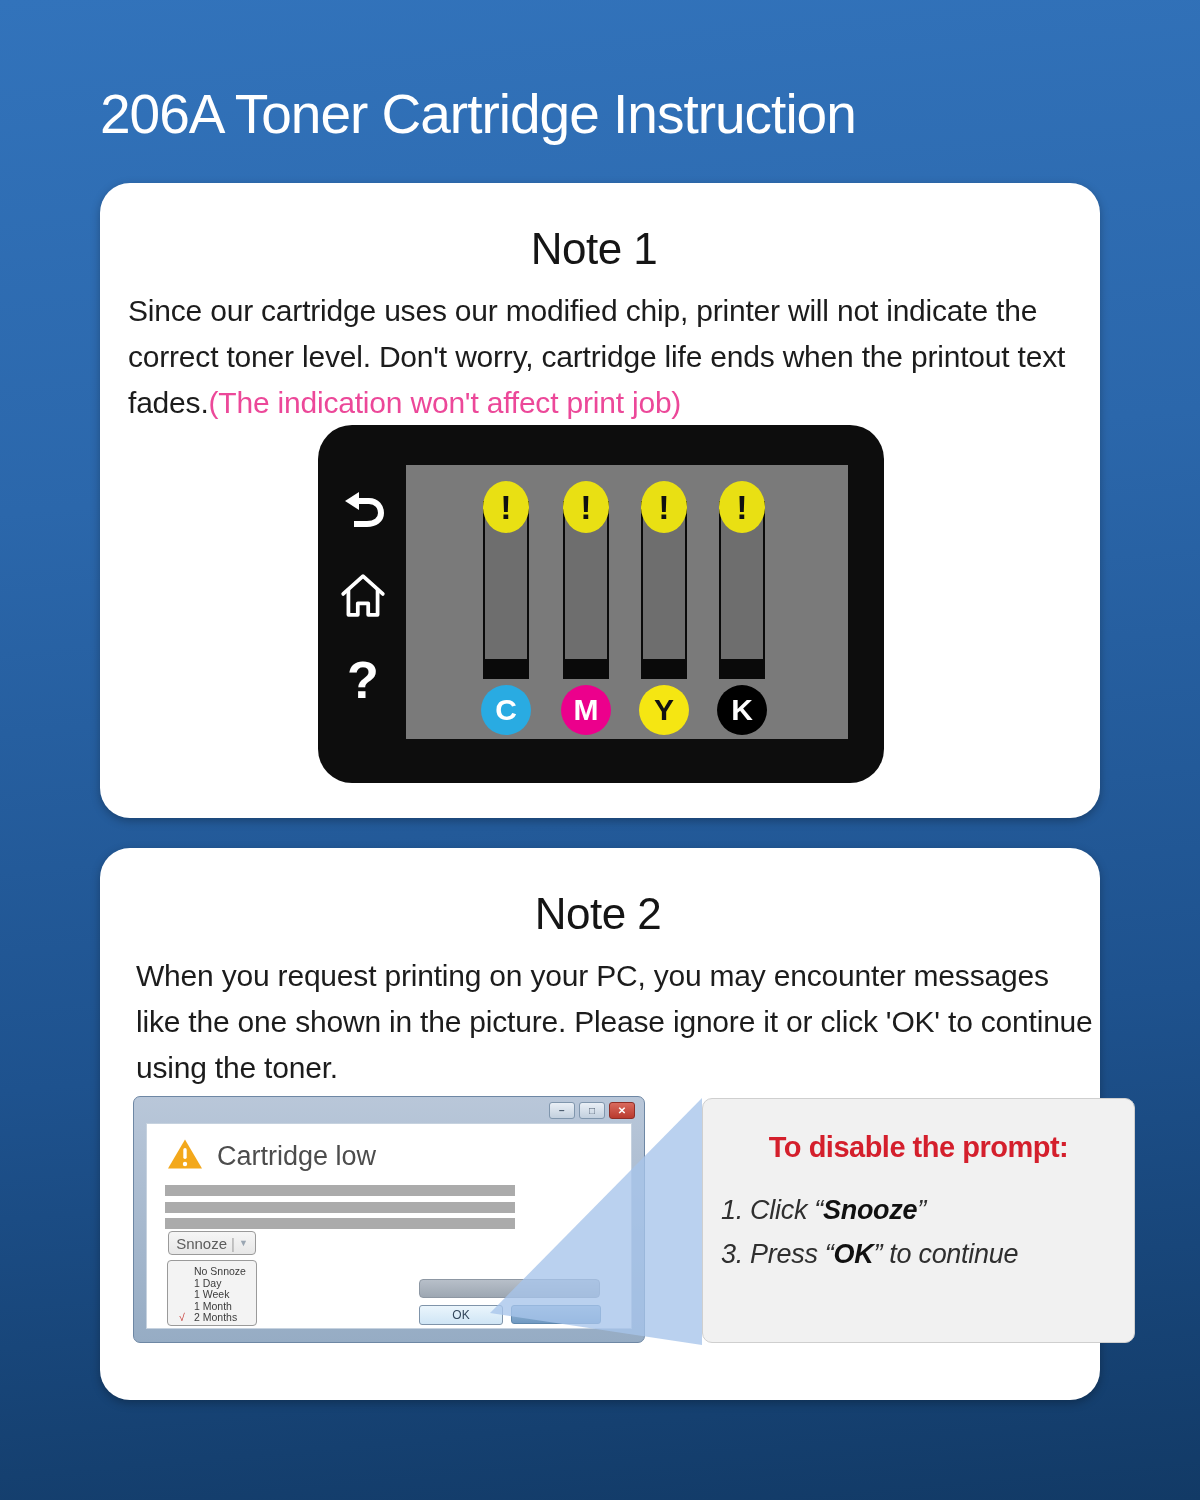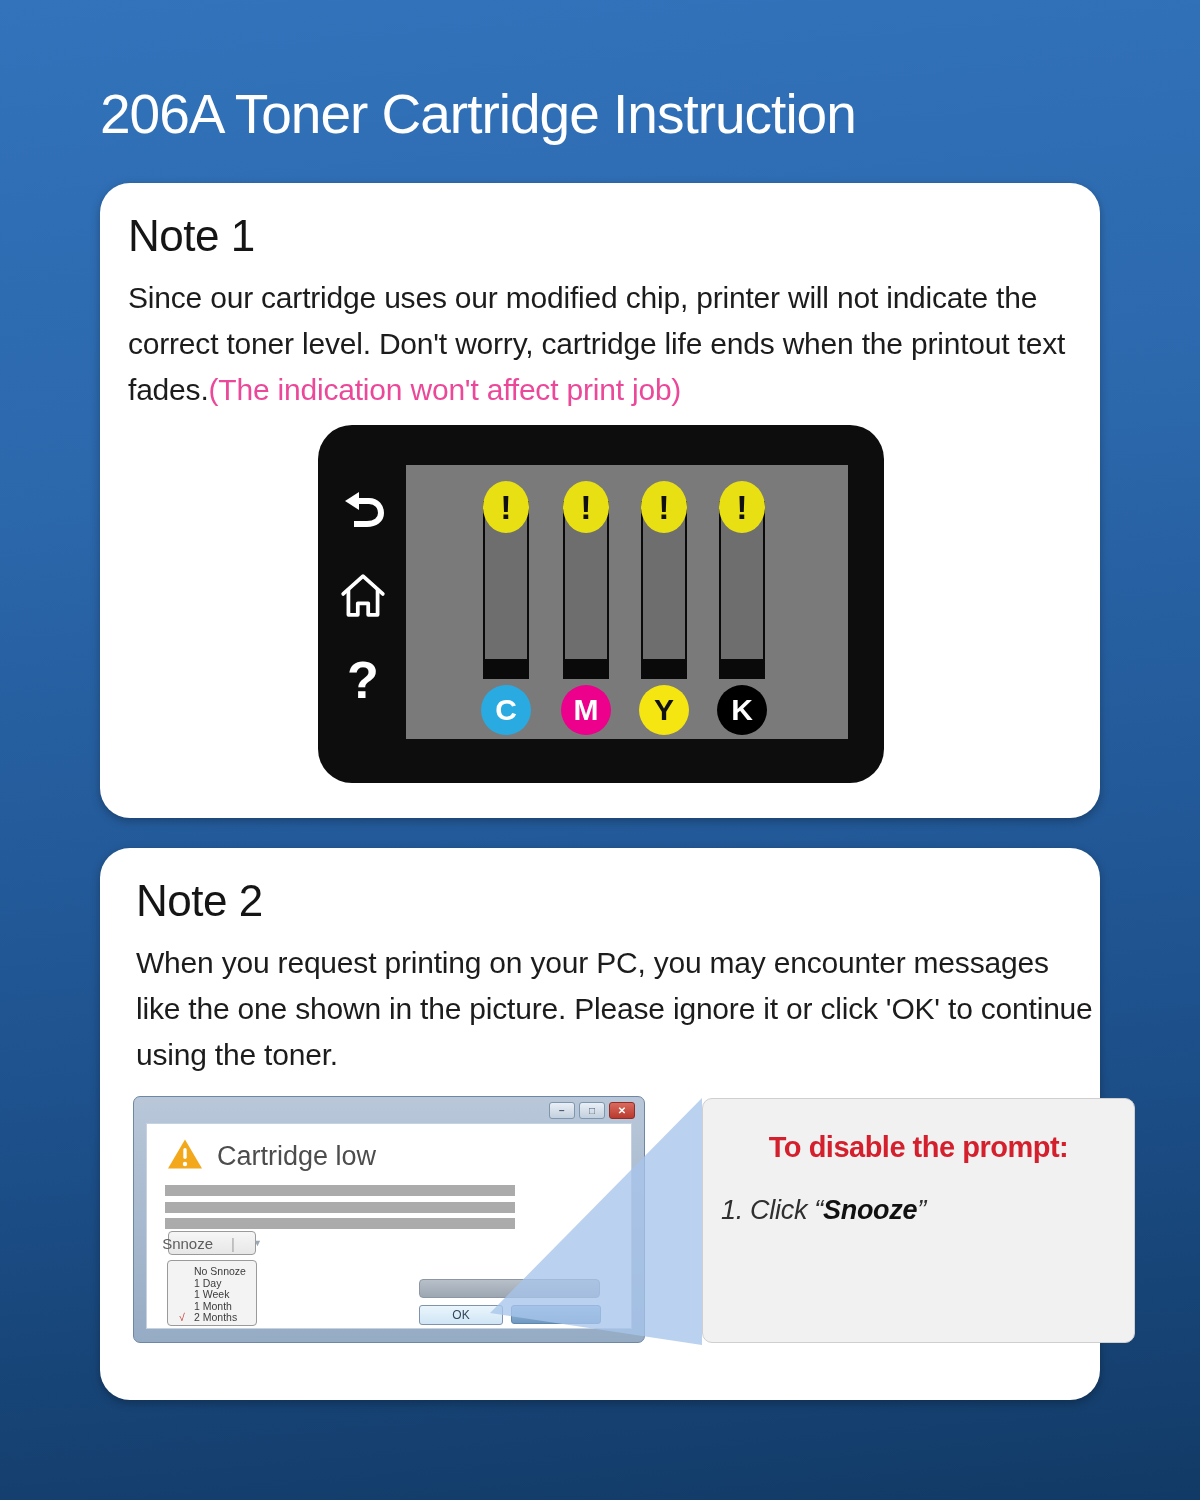--- a/index.html
+++ b/index.html
@@ -7,21 +7,21 @@
   .page{position:relative;width:1200px;height:1500px;overflow:hidden;
         background:linear-gradient(175deg,#3273bb 0%,#2b67ab 32%,#1e528e 68%,#123a66 100%);}
   
   .page-title{position:absolute;left:100px;top:82px;margin:0;color:#ffffff;
               font-size:55px;font-weight:400;letter-spacing:-1px;}
   
   .card{position:absolute;left:100px;width:1000px;background:#ffffff;border-radius:30px;
         box-shadow:0 3px 10px rgba(0,0,0,0.28);box-sizing:border-box;}
   .card1{top:183px;height:635px;padding:24px 40px 0 28px;}
   .card2{top:848px;height:552px;padding:24px 40px 0 36px;}
-  .note-heading{margin:4px 0 14px 0;font-size:44px;font-weight:400;color:#151515;letter-spacing:-0.5px;}
+  .note-heading{margin:17px 0 14px 0;font-size:44px;font-weight:400;color:#151515;letter-spacing:-0.5px;text-align:center;}
   .note-body{margin:0;width:960px;font-size:30px;line-height:46px;color:#1c1c1c;letter-spacing:-0.2px;}
   .red-text{color:#ec4899;}
   
   .printer{position:absolute;left:218px;top:242px;width:566px;height:358px;
            background:#0d0d0d;border-radius:34px;}
   .printer-rail{position:absolute;left:0;top:0;width:90px;height:100%;display:flex;
                 flex-direction:column;align-items:center;gap:34px;padding-top:62px;box-sizing:border-box;}
   .rail-icon{width:50px;height:50px;display:flex;align-items:center;justify-content:center;}
   .help-glyph{color:#ffffff;font-size:52px;font-weight:700;line-height:50px;}
   .printer-screen{position:absolute;left:88px;top:40px;width:442px;height:274px;background:#7a7a7a;}
@@ -42,21 +42,21 @@
            box-sizing:border-box;border:1px solid #8096ad;
            background:linear-gradient(#e9eff6,#c3d0de);color:#49596c;font-weight:700;}
   .win-btn.close{background:linear-gradient(#d96a5e,#b93a2e);border-color:#8e2e27;color:#ffffff;}
   .dialog-body{position:absolute;left:12px;right:12px;top:26px;bottom:13px;background:#ffffff;
                border:1px solid #c6d2df;}
   .warn-row{position:absolute;left:20px;top:14px;display:flex;align-items:center;gap:14px;}
   .warn-title{font-size:27px;color:#4d4d4d;}
   .ph-bar{position:absolute;left:18px;width:350px;height:11px;background:#ababab;}
   .snooze-btn{position:absolute;left:21px;top:107px;width:88px;height:24px;box-sizing:border-box;
               border:1px solid #9a9a9a;border-radius:4px;background:linear-gradient(#f6f6f6,#e7e7e7);
-              display:flex;align-items:center;justify-content:center;gap:18px;
+              display:flex;align-items:center;justify-content:center;gap:4px;
               font-size:15px;color:#5d5d5d;}
   .snooze-sep{color:#a9a9a9;}
   .snooze-caret{font-size:9px;color:#9aa6b2;}
   .dropdown{position:absolute;left:20px;top:136px;width:90px;height:66px;box-sizing:border-box;
             border:1px solid #9a9a9a;border-radius:4px;background:#f3f3f3;padding:5px 0 0 26px;}
   .dd-item{position:relative;font-size:10.5px;line-height:11.5px;color:#3c3c3c;white-space:nowrap;}
   .dd-check{position:absolute;left:-15px;top:0;color:#c4302b;font-size:10.5px;}
   .gray-pill{position:absolute;left:272px;top:155px;width:181px;height:19px;border-radius:4px;
              box-sizing:border-box;border:1px solid #8d97a3;background:linear-gradient(#b7bfc9,#9da7b2);}
   .ok-btn{position:absolute;left:272px;top:181px;width:84px;height:20px;box-sizing:border-box;
@@ -190,17 +190,18 @@
         <div class="blue-btn"></div>
       </div>
     </div>
 
     <div class="beam"></div>
 
     <aside class="side-panel">
       <h3 class="panel-title">To disable the prompt:</h3>
       <div class="panel-steps">
         <div class="step"><span>1. Click “</span><b>Snooze</b><span>”</span></div>
+        <div class="step"><span>3. Press “</span><b>OK</b><span>” to continue</span></div>
       </div>
     </aside>
   </section>
 
 </div>
 
 </body></html>

